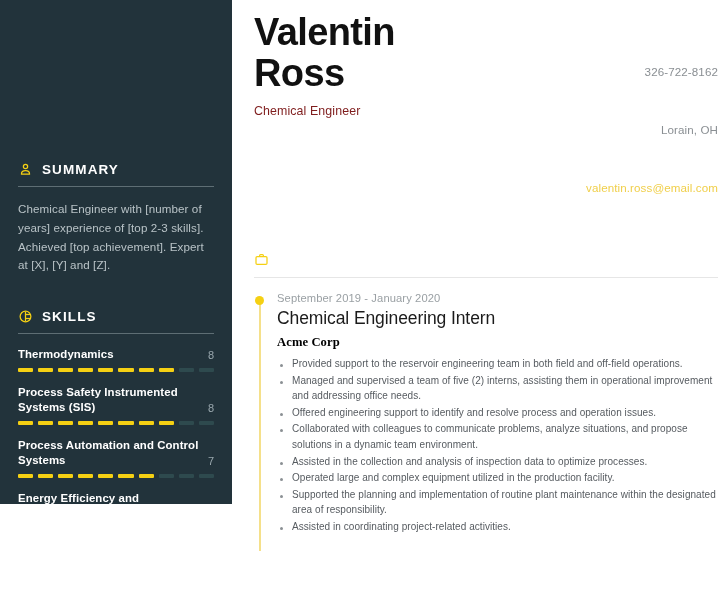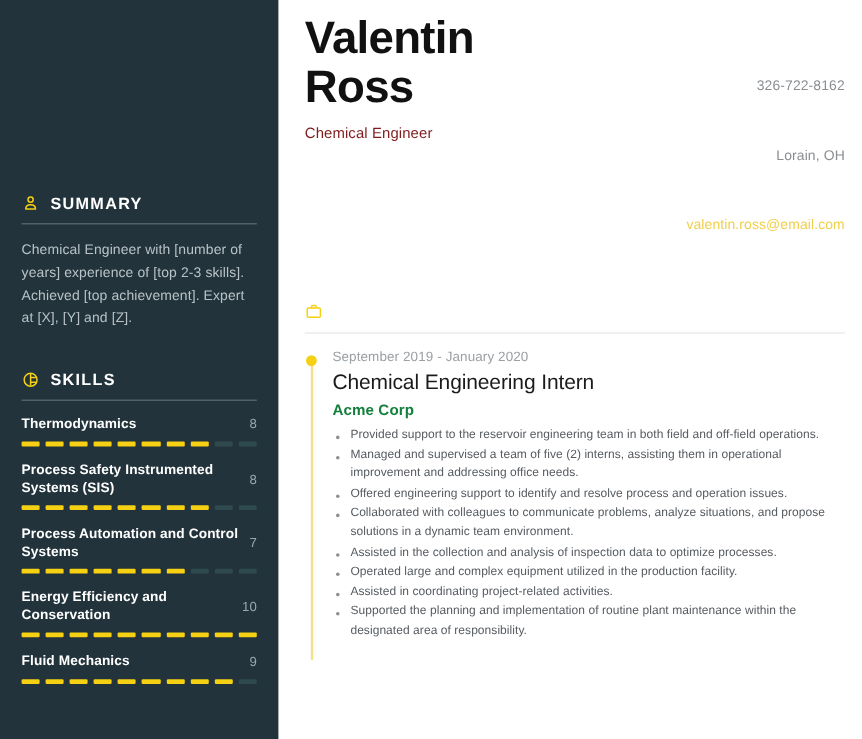--- a/index.html
+++ b/index.html
@@ -16,21 +16,21 @@
     display: flex;
     width: 718px;
     height: 616px;
     background: #ffffff;
   }
 
   
   .sidebar {
     width: 232px;
     min-width: 232px;
-    height: 616px;
+    height: 504px;
     background: #22333b;
     padding: 0 18px;
     overflow: hidden;
     position: relative;
   }
 
   .sidebar-spacer { height: 162px; }
 
   .side-section-head {
     display: flex;
@@ -68,21 +68,21 @@
   }
 
   .skills-gap { height: 34px; }
 
   .skill {
     margin-bottom: 13px;
   }
 
   .skill-row {
     display: flex;
-    align-items: center;
+    align-items: flex-end;
     justify-content: space-between;
     gap: 6px;
   }
 
   .skill-name {
     color: #ffffff;
     font-size: 11.4px;
     font-weight: bold;
     line-height: 1.32;
     letter-spacing: 0.1px;
@@ -109,21 +109,21 @@
     background: #2e4a4e;
   }
 
   .seg.on { background: #f5d013; }
 
   
   .main {
     flex: 1 1 auto;
     height: 616px;
     background: #ffffff;
-    padding: 0 14px 0 22px;
+    padding: 0 0 0 22px;
     overflow: hidden;
   }
 
   .header {
     display: flex;
     justify-content: space-between;
     align-items: flex-start;
     padding-top: 12px;
   }
 
@@ -223,23 +223,24 @@
   .entry-role {
     font-size: 17.5px;
     color: #1b1b1b;
     margin-top: 4px;
     letter-spacing: -0.1px;
   }
 
   .entry-company {
     font-size: 12.6px;
     font-weight: bold;
-    color: #15803d;
+    color: #000000;
     margin-top: 6px;
     letter-spacing: 0.1px;
+    font-family: Liberation Serif, serif;
   }
 
   .bullets {
     margin-top: 6px;
     list-style: none;
   }
 
   .bullets li {
     position: relative;
     padding-left: 15px;
@@ -418,20 +419,20 @@
           <div class="entry-date">September 2019 - January 2020</div>
           <div class="entry-role">Chemical Engineering Intern</div>
           <div class="entry-company">Acme Corp</div>
           <ul class="bullets">
             <li>Provided support to the reservoir engineering team in both field and off-field operations.</li>
             <li>Managed and supervised a team of five (2) interns, assisting them in operational improvement and addressing office needs.</li>
             <li>Offered engineering support to identify and resolve process and operation issues.</li>
             <li>Collaborated with colleagues to communicate problems, analyze situations, and propose solutions in a dynamic team environment.</li>
             <li>Assisted in the collection and analysis of inspection data to optimize processes.</li>
             <li>Operated large and complex equipment utilized in the production facility.</li>
+            <li>Supported the planning and implementation of routine plant maintenance within the designated area of responsibility.</li>
             <li>Assisted in coordinating project-related activities.</li>
-            <li>Supported the planning and implementation of routine plant maintenance within the designated area of responsibility.</li>
           </ul>
         </div>
       </div>
   </main>
 
 </div>
 
 </body></html>

